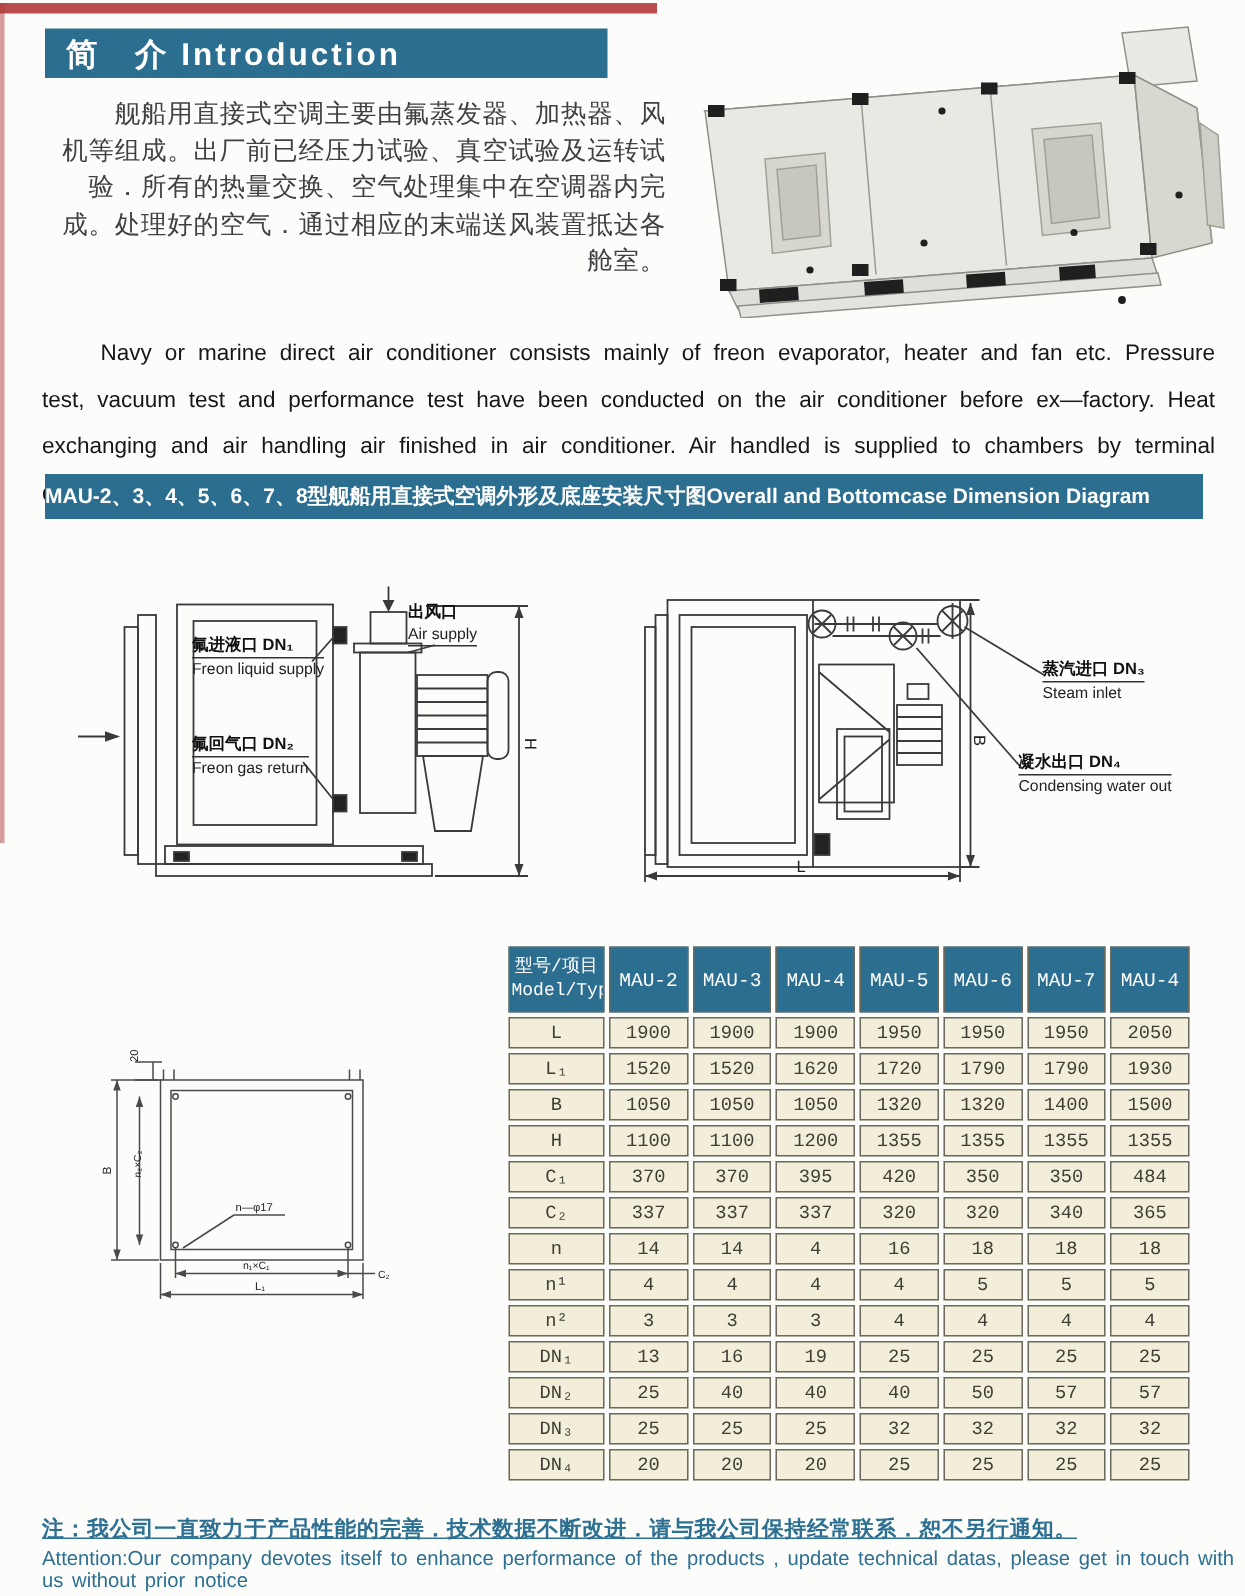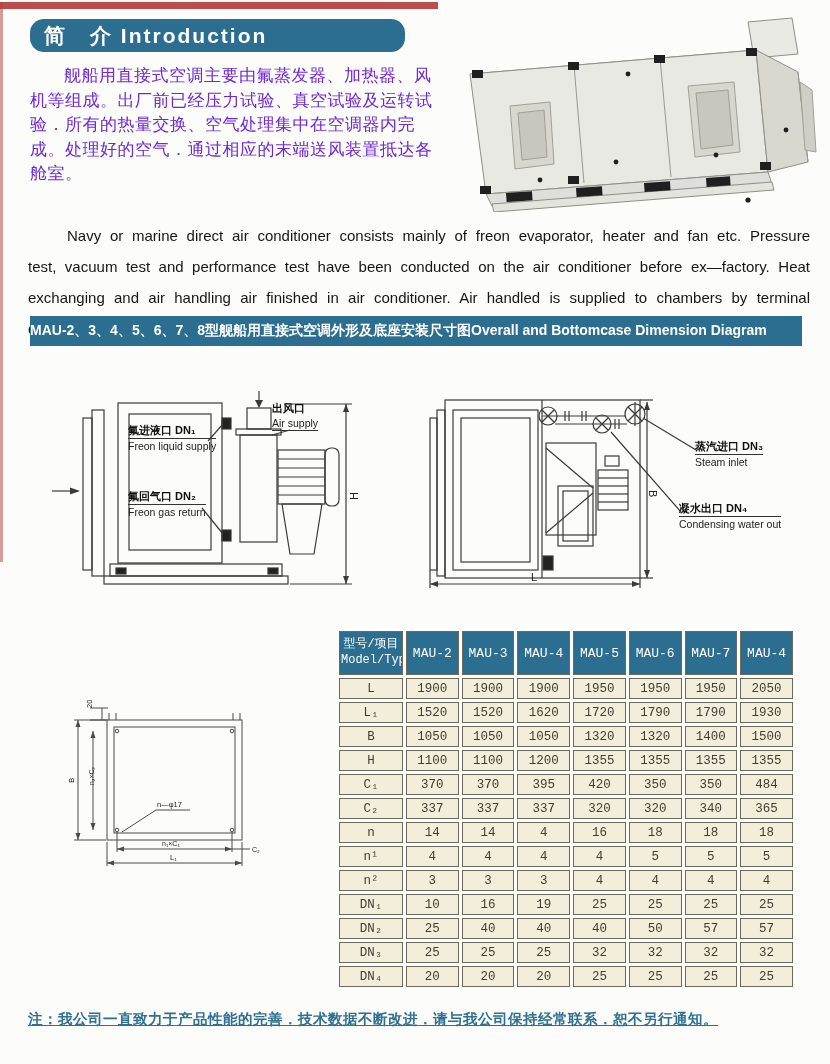--- a/index.html
+++ b/index.html
@@ -3,25 +3,25 @@
 <meta charset="utf-8">
 <style>
   html,body{margin:0;padding:0;background:#e9e9e9;}
   .page{position:relative;width:830px;height:1064px;margin:0 auto;background:#fcfcfa;
         font-family:"Liberation Sans","DejaVu Sans",sans-serif;overflow:hidden;color:#1b1b1b;}
 
   .scan-top{position:absolute;left:0;top:2px;width:438px;height:7px;background:var(--red,#b23b3b);opacity:.9;}
   .scan-left{position:absolute;left:0;top:2px;width:3px;height:560px;background:var(--red,#b23b3b);opacity:.5;}
 
   .banner{position:absolute;background:var(--teal,#2c6e90);color:#fff;display:flex;align-items:center;}
-  .banner1{left:30px;top:19px;width:361px;height:33px;font-size:21px;font-weight:bold;padding-left:14px;letter-spacing:2px;border-radius:14px;}
+  .banner1{left:30px;top:19px;width:361px;height:33px;font-size:21px;font-weight:bold;padding-left:14px;letter-spacing:2px;}
   .banner2{left:30px;top:316px;width:772px;height:30px;font-size:14px;font-weight:bold;padding-left:0;white-space:nowrap;overflow:hidden;}
 
   .zh-para{position:absolute;left:30px;top:64px;width:414px;margin:0;font-size:17px;line-height:24.5px;
-           letter-spacing:.5px;text-indent:2em;color:#6d28d9;}
+           letter-spacing:.5px;text-indent:2em;color:#404040;text-align:right;}
   .en-para{position:absolute;left:28px;top:220px;width:782px;margin:0;font-size:15px;line-height:31px;
            text-indent:2.6em;text-align:justify;word-spacing:3px;color:#161616;}
 
   .photo{position:absolute;left:448px;top:12px;width:380px;height:200px;}
 
   .drawing{position:absolute;}
   #dl{left:50px;top:388px;width:312px;height:212px;}
   #dr{left:415px;top:388px;width:415px;height:215px;}
   #db{left:60px;top:686px;width:262px;height:196px;}
   .drawing svg{position:absolute;left:0;top:0;}
@@ -386,21 +386,21 @@
           <td>3</td>
           <td>3</td>
           <td>3</td>
           <td>4</td>
           <td>4</td>
           <td>4</td>
           <td>4</td>
         </tr>
         <tr>
           <td>DN₁</td>
-          <td>10</td>
+          <td>13</td>
           <td>16</td>
           <td>19</td>
           <td>25</td>
           <td>25</td>
           <td>25</td>
           <td>25</td>
         </tr>
         <tr>
           <td>DN₂</td>
           <td>25</td>
@@ -429,15 +429,16 @@
           <td>25</td>
           <td>25</td>
           <td>25</td>
           <td>25</td>
         </tr>
       </tbody>
   </table>
 
   <div class="note">
     <p class="zh">注：我公司一直致力于产品性能的完善．技术数据不断改进．请与我公司保持经常联系．恕不另行通知。</p>
+    <p class="en">Attention:Our company devotes itself to enhance performance of the products , update technical datas, please get in touch with us without prior notice</p>
   </div>
 
 </div>
 
 </body></html>

